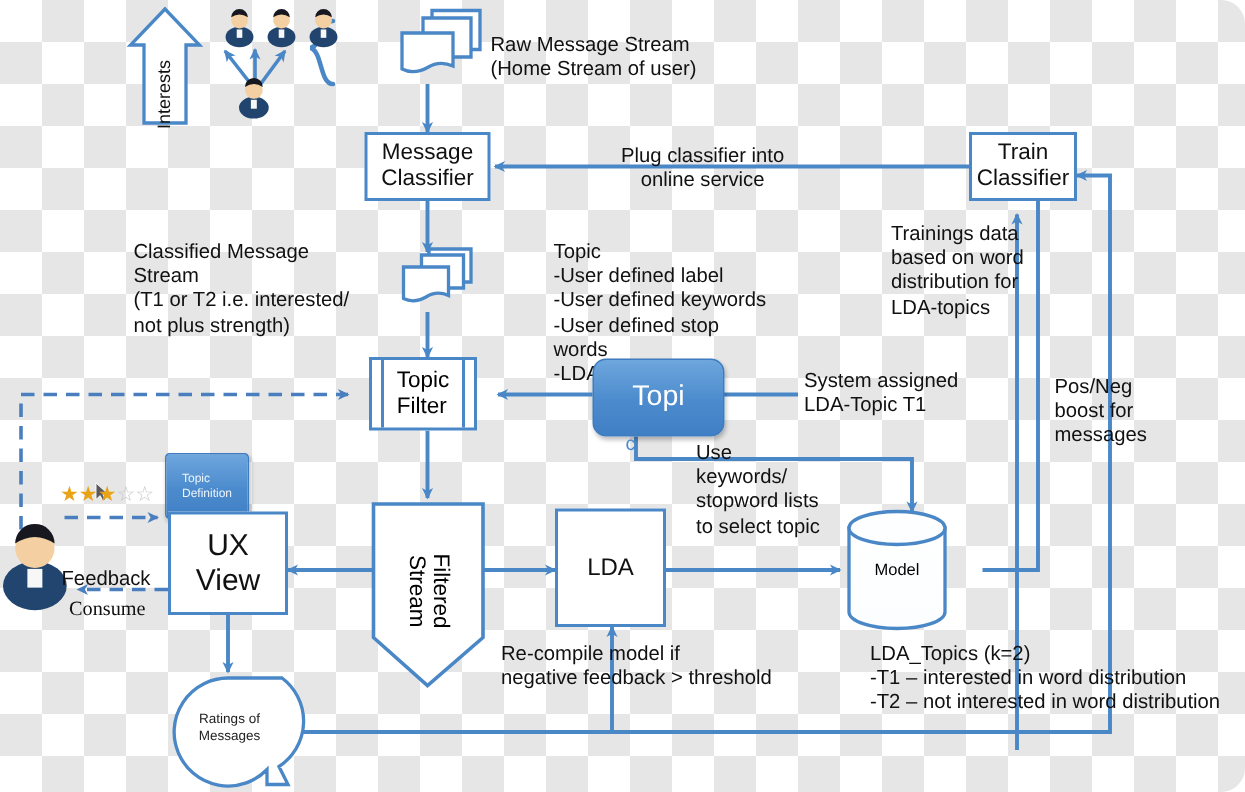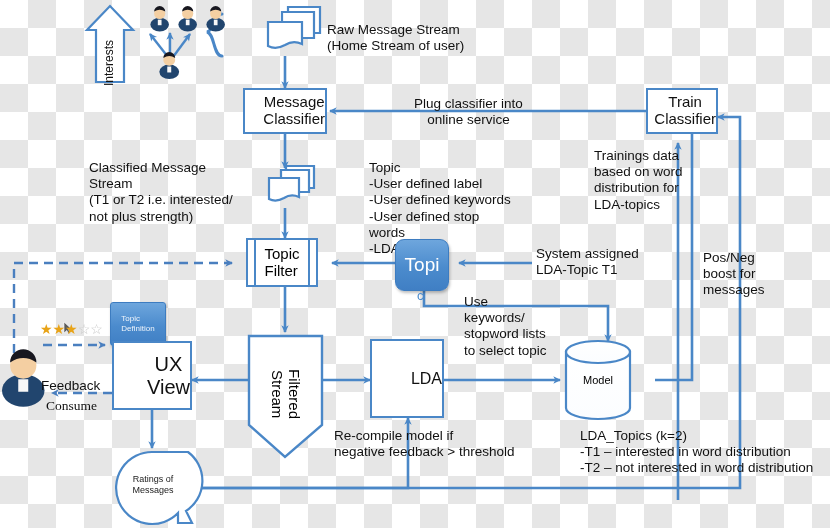--- a/index.html
+++ b/index.html
@@ -12,25 +12,26 @@
   #canvas{
     position:relative;
     width:830px;height:528px;
     
     background-image:
       linear-gradient(45deg,#e6e6e6 25%,transparent 25%,transparent 75%,#e6e6e6 75%),
       linear-gradient(45deg,#e6e6e6 25%,transparent 25%,transparent 75%,#e6e6e6 75%);
     background-size:56px 56px;
     background-position:0 0, 28px 28px;
     background-color:#ffffff;
+    border-radius:16px;
   }
   #svglayer{position:absolute;left:0;top:0;width:830px;height:528px;}
 
   .node{position:absolute;box-sizing:border-box;display:flex;align-items:center;
-        justify-content:flex-end;text-align:center;color:#111;background:#fff;}
+        justify-content:center;text-align:center;color:#111;background:#fff;}
   .boxnode{border:2px solid #4a87c7;}
   .boxnode .lbl{line-height:1.12;font-size:15px;}
 
   .lblfree{position:absolute;color:#111;font-size:13.5px;line-height:1.20;
            white-space:pre-line;}
 
   
   .predef{position:absolute;border:2px solid #4a87c7;background:#fff;box-sizing:border-box;}
   .predef .bar{position:absolute;top:0;bottom:0;width:2px;background:#4a87c7;}
 
@@ -229,21 +230,21 @@
 
   <div class="predef" style="left:246px;top:238px;width:72px;height:49px;">
     <div class="bar" style="left:6px;"></div>
     <div class="bar" style="right:6px;"></div>
     <div style="position:absolute;inset:0;display:flex;align-items:center;justify-content:center;">
       <span class="lbl" style="font-size:15px;line-height:1.1;white-space:pre-line;">Topic
 Filter</span>
     </div>
   </div>
 
-  <div class="bluebox" style="left:395px;top:239px;width:54px;height:52px;">
+  <div class="bluebox" style="left:395px;top:239px;width:88px;height:52px;">
     <span style="font-size:19px;">Topi</span>
   </div>
   <div class="topic-overflow" style="left:417px;top:288px;">c</div>
 
   <div class="lblfree" style="left:536px;top:246px;">System assigned
 LDA-Topic T1</div>
 
   <div class="lblfree" style="left:703px;top:250px;">Pos/Neg
 boost  for
 messages</div>

